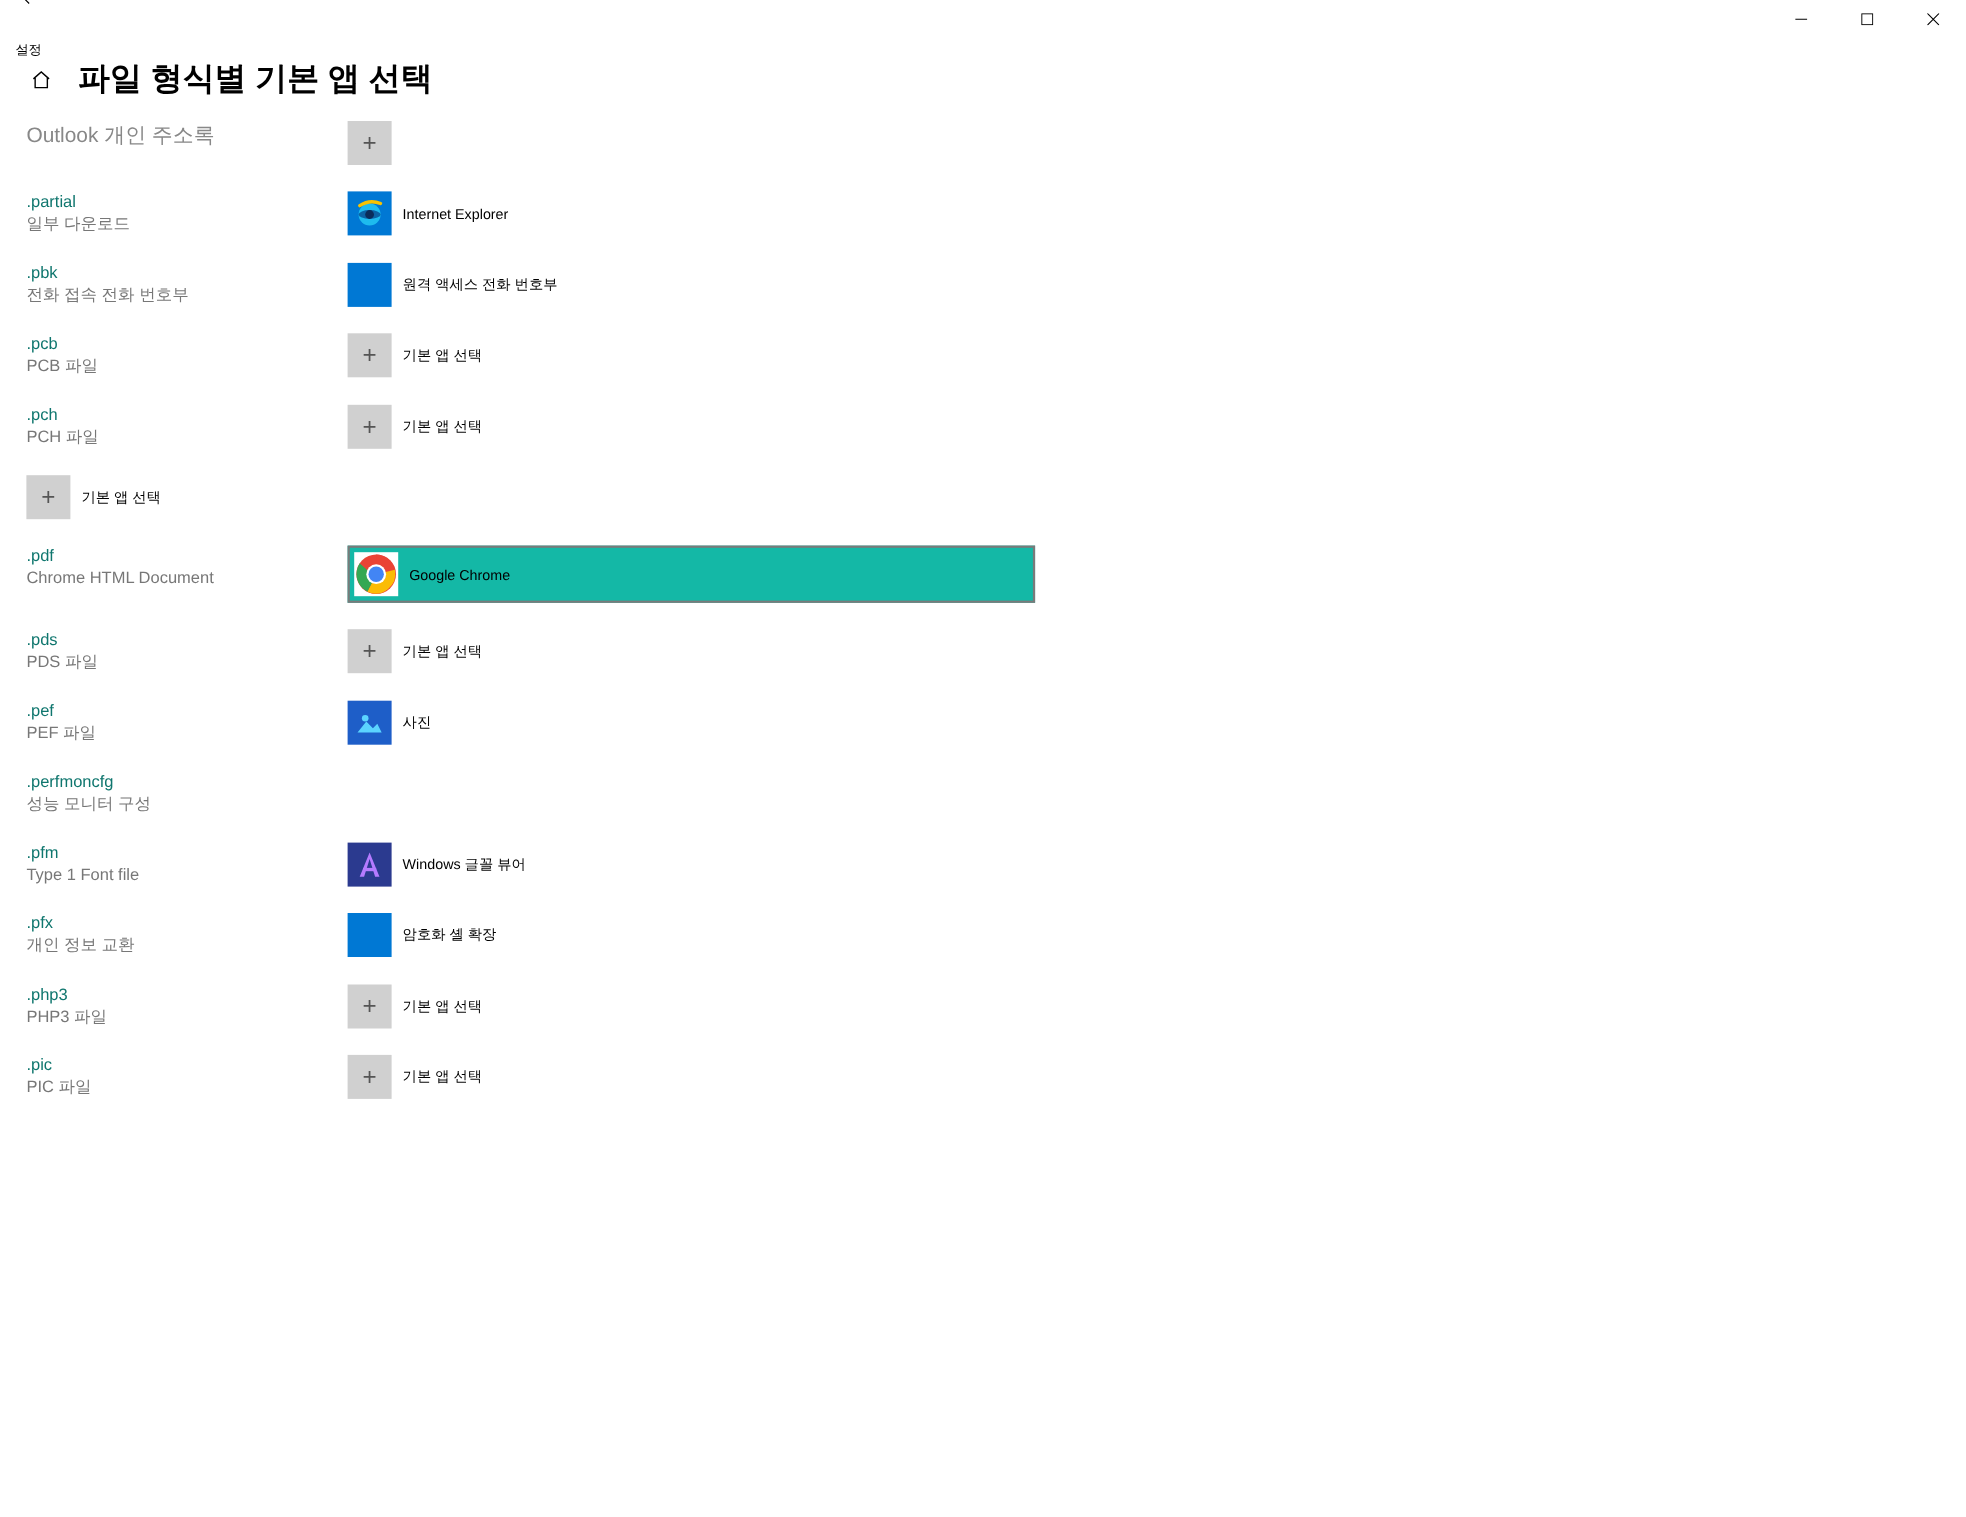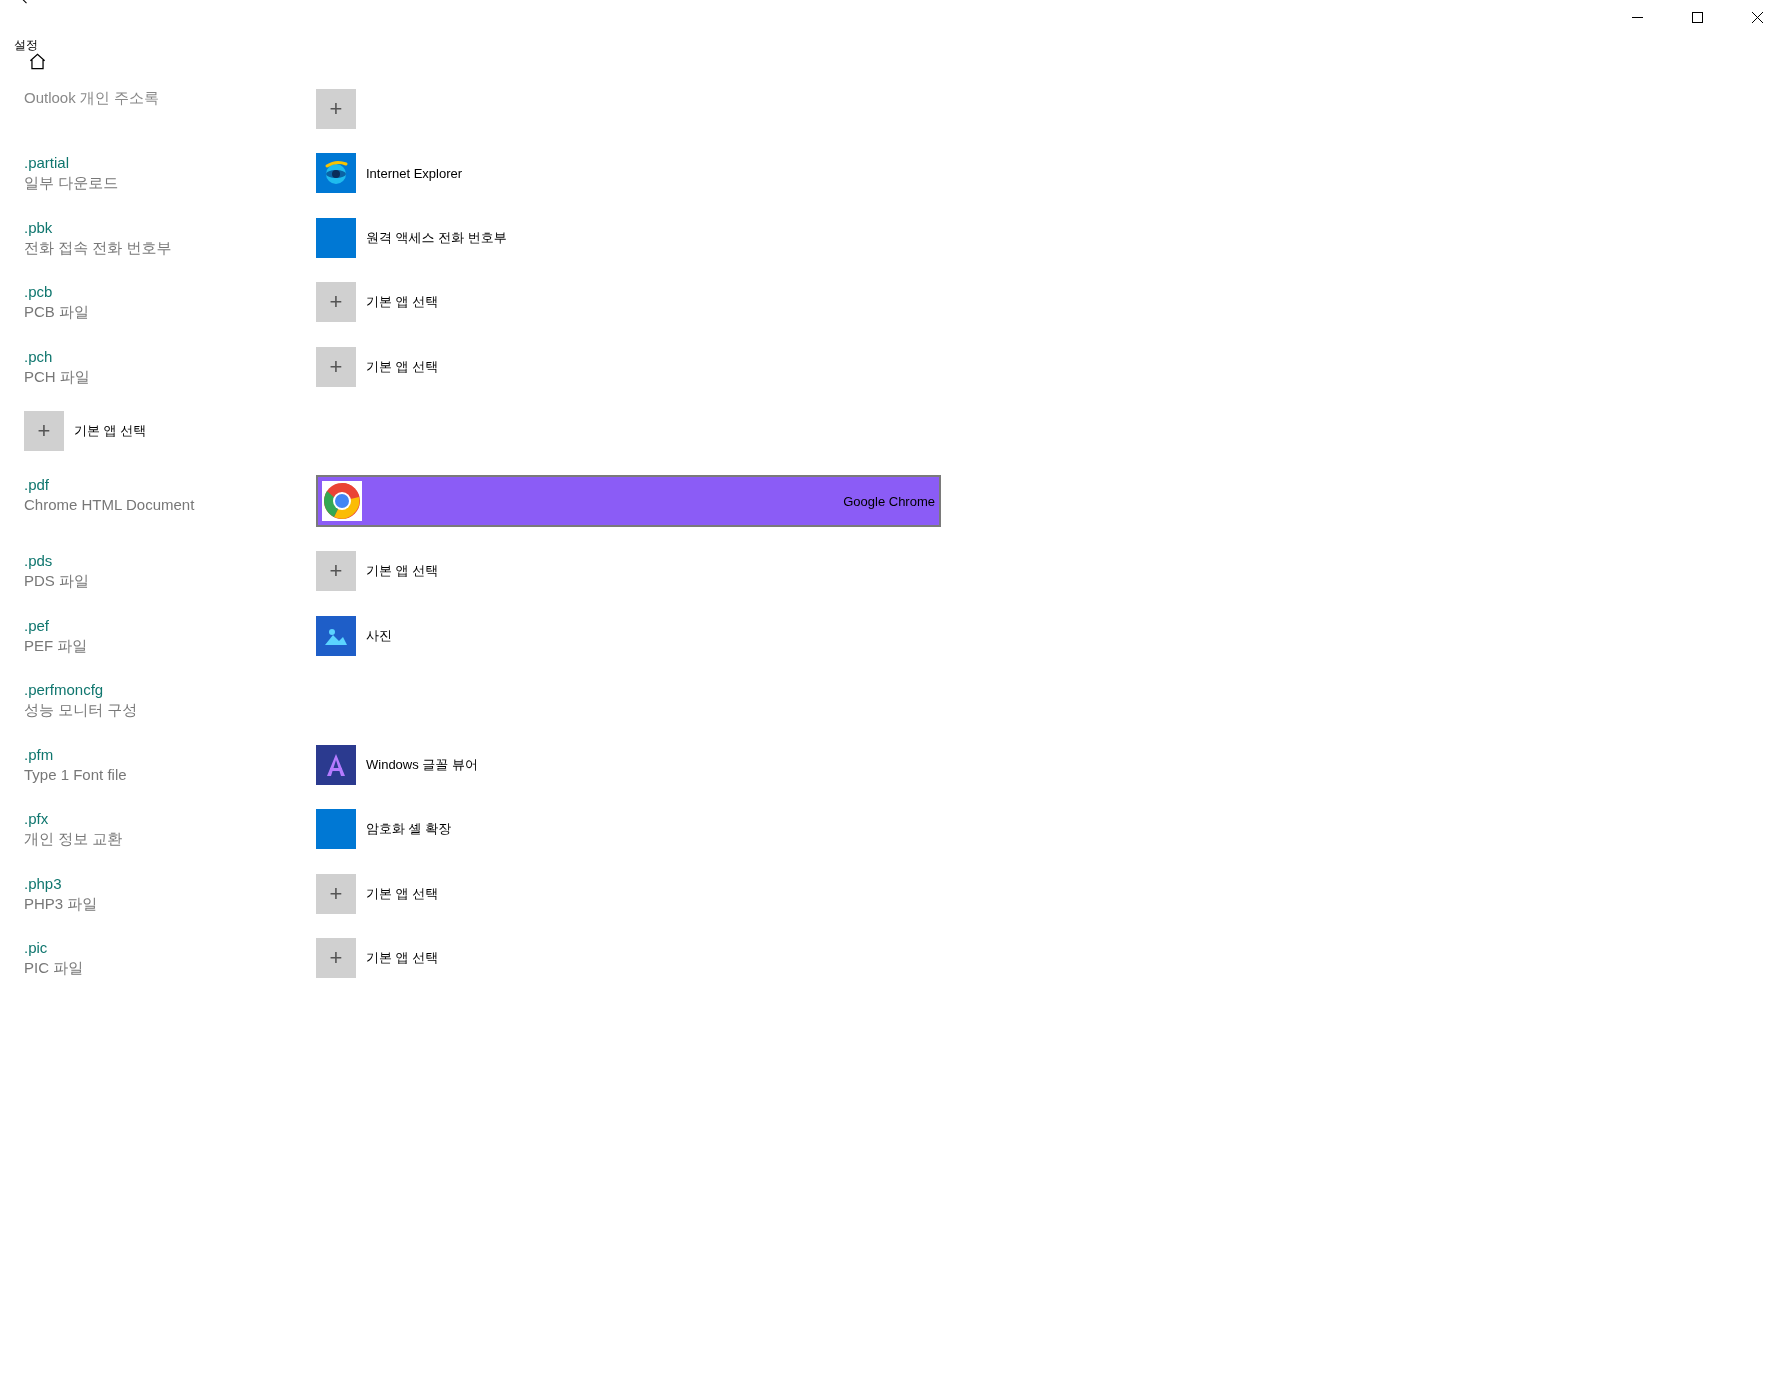--- a/index.html
+++ b/index.html
@@ -83,27 +83,26 @@
       align-items: center;
       justify-content: center;
       flex-shrink: 0;
     }
     .tile-plus { background: #d0d0d0; color:#555; font-size: 22px; font-weight: 300; }
     .tile-blue { background: #0078d4; }
     .tile-ie { background: #0078d4; }
     .app-label { font-size: 13px; color: #000; }
     .selected {
       border: 2px solid #7a7a7a;
-      background: #8b5cf6;
+      background: #14b8a6;
       width: 625px;
       padding: 4px;
-      justify-content: space-between;
     }
     .partial-top { display:flex; margin-bottom: 24px; }
-    .cutoff { color:#888; font-size:15px; padding-left:0; }
+    .cutoff { color:#888; font-size:19px; padding-left:0; }
     svg { display:block; }
   </style>
 </head>
 <body>
 
 <div class="titlebar">
   <div class="titlebar-left">
     <div class="back-btn">
       <svg width="17" height="17" viewBox="0 0 24 24" fill="none" stroke="#000" stroke-width="1.5">
           <path d="M12 4 L4 12 L12 20 M4 12 H22"></path>
@@ -129,20 +128,21 @@
     </div>
   </div>
 </div>
 
 <div class="header">
   <div class="home-icon">
     <svg width="19" height="19" viewBox="0 0 24 24" fill="none" stroke="#000" stroke-width="1.6">
         <path d="M3 11 L12 3 L21 11 M5 10 V21 H19 V10"></path>
       </svg>
   </div>
+  <div class="page-title">파일 형식별 기본 앱 선택</div>
 </div>
 
 <div class="content">
 
   <div class="partial-top">
     <div class="ext-col">
       <div class="cutoff">Outlook 개인 주소록</div>
     </div>
     <div class="app-cell">
       <div class="app-tile tile-plus">+</div>

